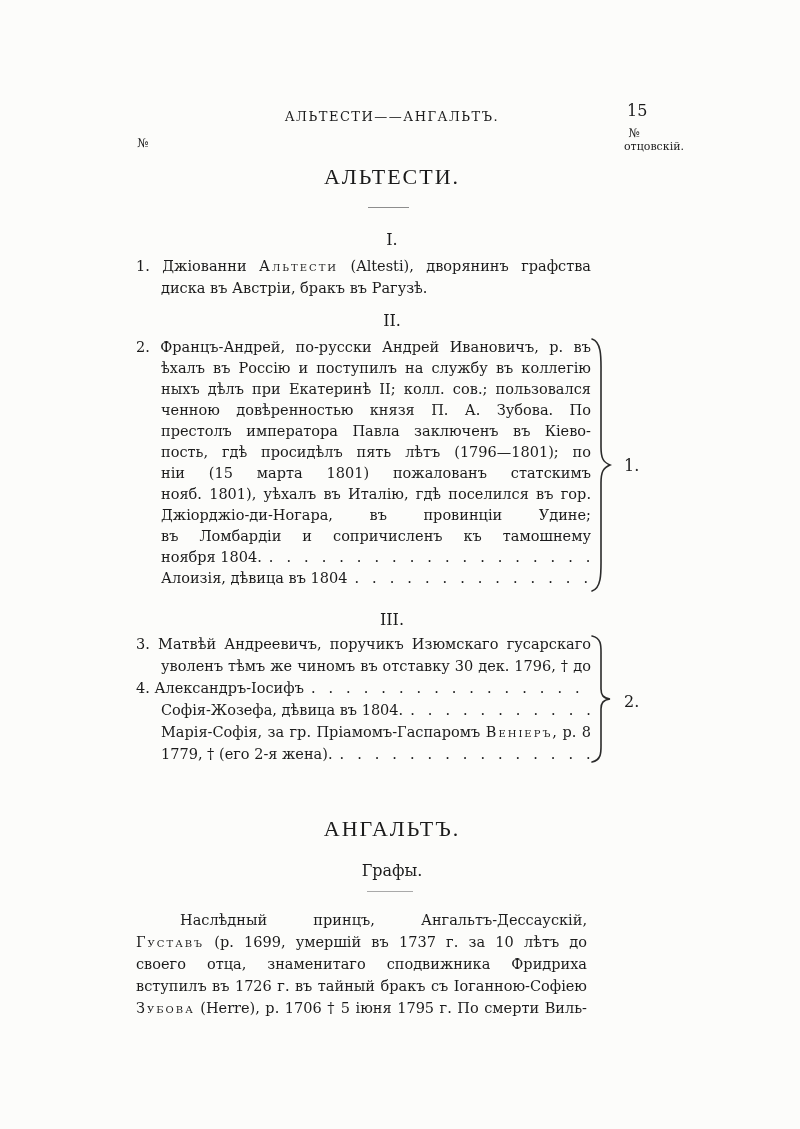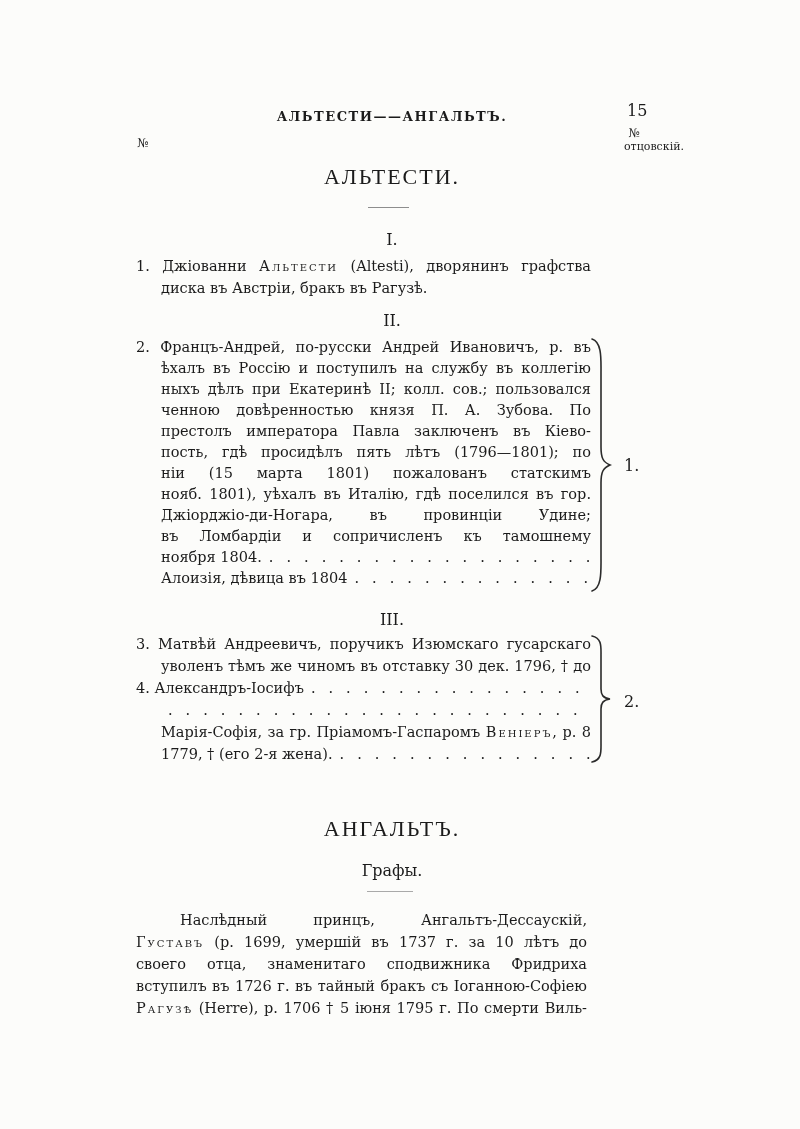--- a/index.html
+++ b/index.html
@@ -6,21 +6,21 @@
   .page {
     position:relative; width:800px; height:1129px; margin:0 auto;
     background:#fcfcfa; color:#1b1b1b;
     font-family:"DejaVu Serif","Liberation Serif",serif;
     font-size:14.5px; line-height:21px;
     overflow:hidden;
   }
   .abs { position:absolute; }
   .center { left:0; right:16px; text-align:center; }
 
-  .running-head { top:106px; font-size:13px; font-weight:bold; letter-spacing:1.5px; }
+  .running-head { top:106px; font-size:13px; font-weight:normal; letter-spacing:1.5px; }
   .page-number { top:100px; left:627px; font-size:16px; }
   .margin-no-left { top:133px; left:137px; font-size:12px; }
   .margin-no-right { top:126px; left:596px; width:76px; text-align:center; line-height:14px; }
   .margin-no-right .sign { font-size:12px; }
   .margin-no-right .lbl { font-size:11px;margin-left:28px; }
 
   .big-title { font-size:22px; letter-spacing:2px;font-family:Liberation Serif, serif; }
   .title-altesti { top:166px; }
   .title-angalt { top:818px; }
   .subtitle { top:860px; font-size:16px; }
@@ -110,20 +110,21 @@
 
   <div class="abs center numeral num-iii">III.</div>
   <div class="abs textblock entry-34">
     <div class="line jl">3. Матвѣй Андреевичъ, поручикъ Изюмскаго гусарскаго полка,</div>
     <div class="line jl ind">уволенъ тѣмъ же чиномъ въ отставку 30 дек. 1796, † до 1804.</div>
     <div class="line ll">
         <span class="txt">4. Александръ-Іосифъ</span>
         <span class="leader">.............................................</span>
       </div>
     <div class="line ind ll">
+        <span class="txt">Софія-Жозефа, дѣвица въ 1804.</span>
         <span class="leader">.............................................</span>
       </div>
     <div class="line jl ind"><span>Марія-Софія, за гр. Пріамомъ-Гаспаромъ </span><span class="sc">Веніеръ</span><span>, р. 8 февр.</span></div>
     <div class="line ind ll">
         <span class="txt">1779, † (его 2-я жена).</span>
         <span class="leader">.............................................</span>
       </div>
   </div>
 
   <div class="abs brace" style="top:635px; left:590px;">
@@ -135,16 +136,16 @@
 
   <div class="abs center big-title title-angalt">АНГАЛЬТЪ.</div>
   <div class="abs center subtitle">Графы.</div>
   <div class="abs hrule rule-2"></div>
 
   <div class="abs textblock para">
     <div class="line jl pind"><span>Наслѣдный принцъ, Ангальтъ-Дессаускій, </span></div>
     <div class="line jl"><span class="sc">Густавъ</span><span> (р. 1699, умершій въ 1737 г. за 10 лѣтъ до смерти</span></div>
     <div class="line jl">своего отца, знаменитаго сподвижника Фридриха Великаго),</div>
     <div class="line jl">вступилъ въ 1726 г. въ тайный бракъ съ Іоганною-Софіею</div>
-    <div class="line jl"><span class="sc">Рагузѣ</span><span> (Herre), р. 1706 † 5 іюня 1795 г. По смерти Виль-</span></div>
+    <div class="line jl"><span class="sc">Зубова</span><span> (Herre), р. 1706 † 5 іюня 1795 г. По смерти Виль-</span></div>
   </div>
 
 </div>
 
 </body></html>

